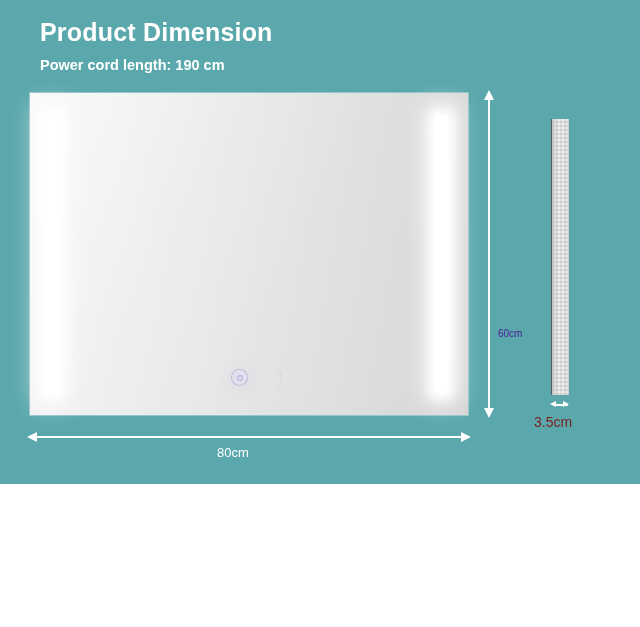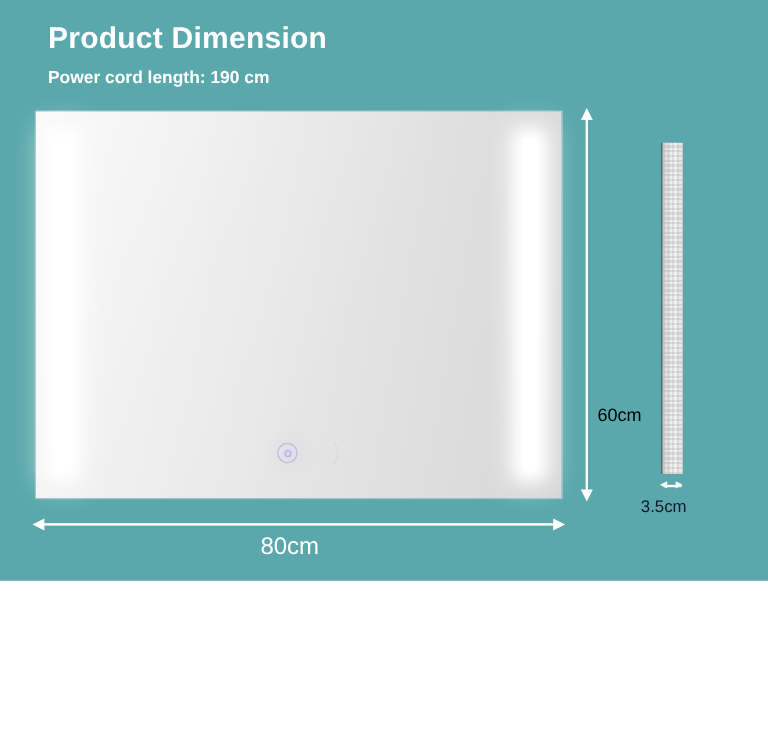--- a/index.html
+++ b/index.html
@@ -163,23 +163,23 @@
   .arrow-down {
     left: 484px;
     top: 408px;
     border-left: 5px solid transparent;
     border-right: 5px solid transparent;
     border-top: 10px solid #ffffff;
   }
   .label-60 {
     position: absolute;
     left: 498px;
-    top: 338px;
-    font-size: 15px;
-    color: #000000;
+    top: 328px;
+    font-size: 10px;
+    color: #4c1d95;
     white-space: nowrap;
   }
 
   .dim-line-h {
     position: absolute;
     left: 30px;
     top: 436px;
     width: 438px;
     height: 1.6px;
     background: #ffffff;
@@ -195,21 +195,21 @@
     left: 461px;
     top: 432px;
     border-top: 5px solid transparent;
     border-bottom: 5px solid transparent;
     border-left: 10px solid #ffffff;
   }
   .label-80 {
     position: absolute;
     left: 217px;
     top: 445px;
-    font-size: 20px;
+    font-size: 13px;
     color: #ffffff;
     white-space: nowrap;
   }
 
   .dim-line-small {
     position: absolute;
     left: 553px;
     top: 404px;
     width: 15px;
     height: 1.5px;
@@ -227,21 +227,21 @@
     top: 401px;
     border-top: 3.5px solid transparent;
     border-bottom: 3.5px solid transparent;
     border-left: 6px solid #ffffff;
   }
   .label-35 {
     position: absolute;
     left: 534px;
     top: 414px;
     font-size: 14px;
-    color: #0f172a;
+    color: #7f1d1d;
     white-space: nowrap;
   }
 
   
   .white-panel {
     position: absolute;
     left: 0;
     top: 484px;
     width: 640px;
     height: 143px;

